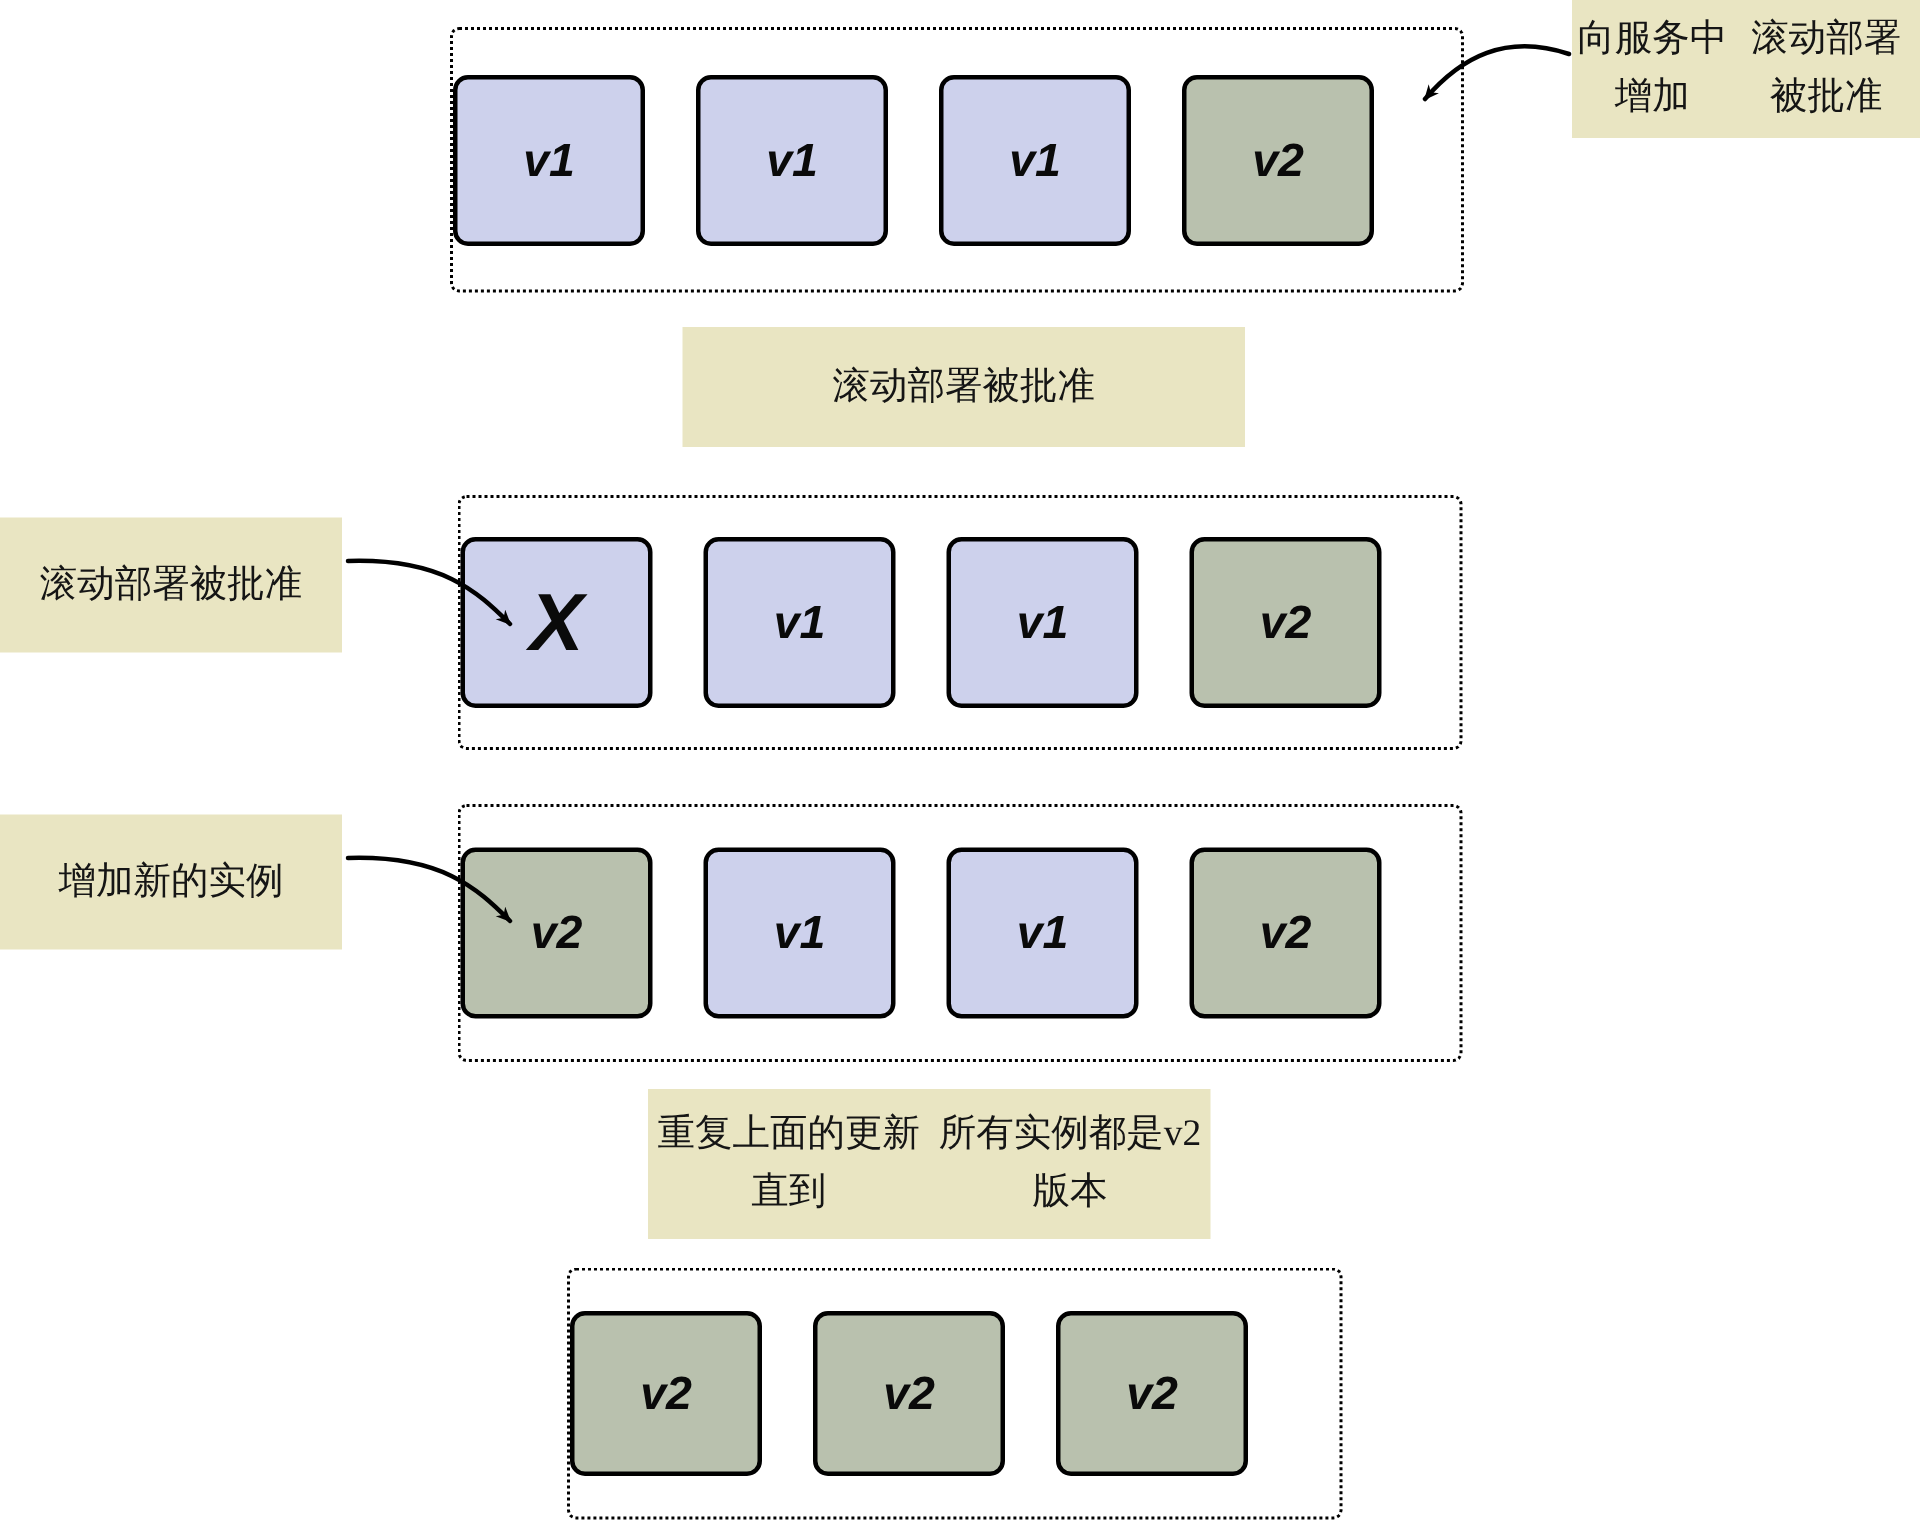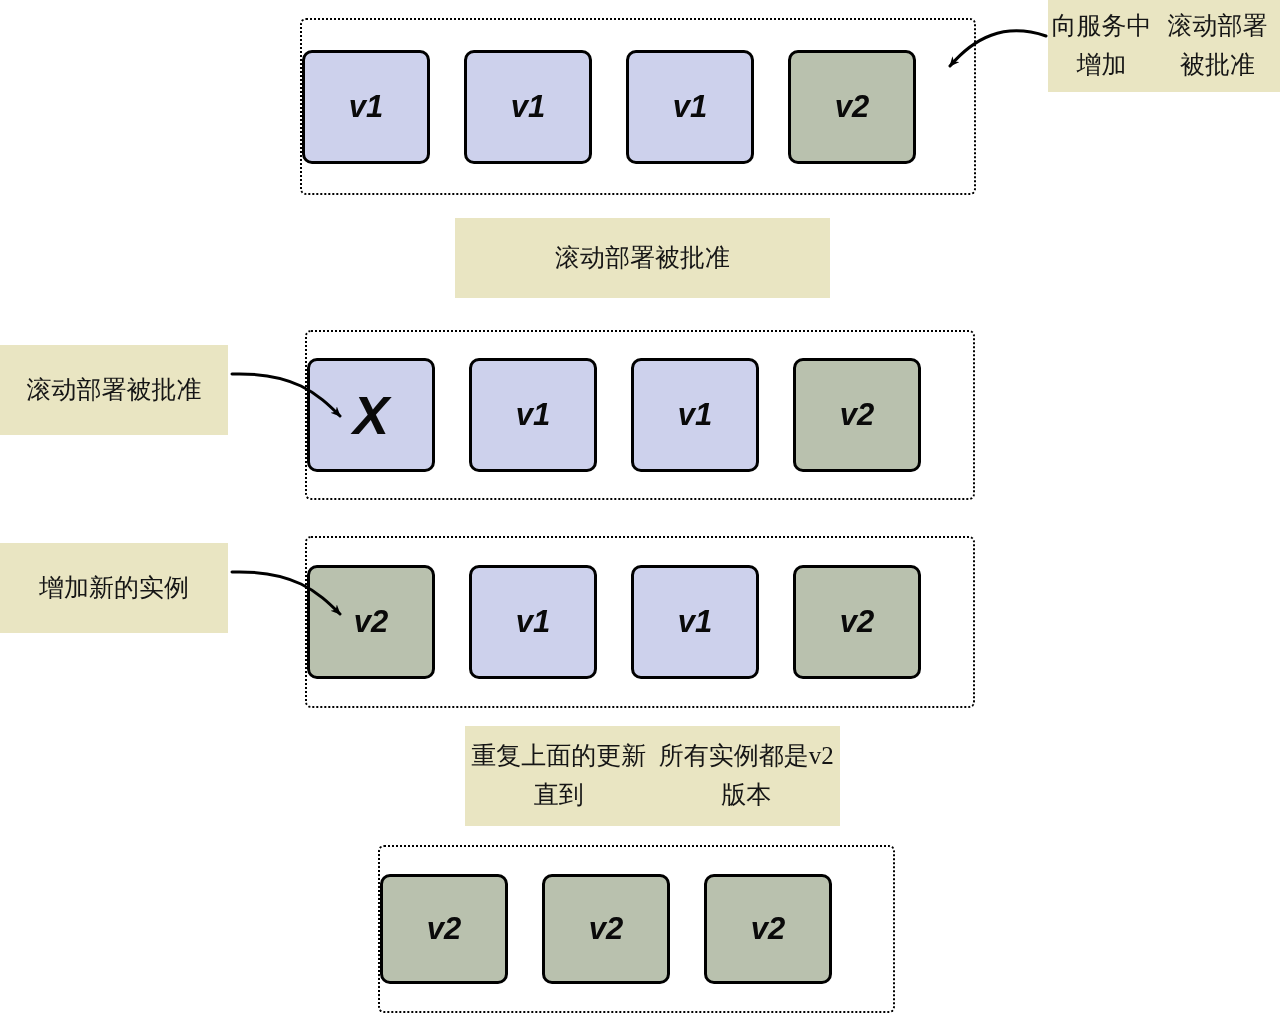--- a/index.html
+++ b/index.html
@@ -66,21 +66,21 @@
     font-size: 25px;
     color: #151515;
     line-height: 1.55;
     text-align: center;
     box-sizing: border-box;
   }
   .note-canary  { left: 1048px; top: 0px;   width: 232px; height: 92px; }
   .note-rolling { left: 455px;  top: 218px; width: 375px; height: 80px; }
   .note-kill    { left: 0px;    top: 345px; width: 228px; height: 90px; }
   .note-add     { left: 0px;    top: 543px; width: 228px; height: 90px; justify-content: center; }
-  .note-repeat  { left: 465px;  top: 726px; width: 375px; height: 100px; }
+  .note-repeat  { left: 432px;  top: 726px; width: 375px; height: 100px; }
 
   
   .arrows {
     position: absolute;
     left: 0; top: 0;
     width: 1280px;
     height: 1017px;
     pointer-events: none;
   }
   .arrows path.arrow-line {

